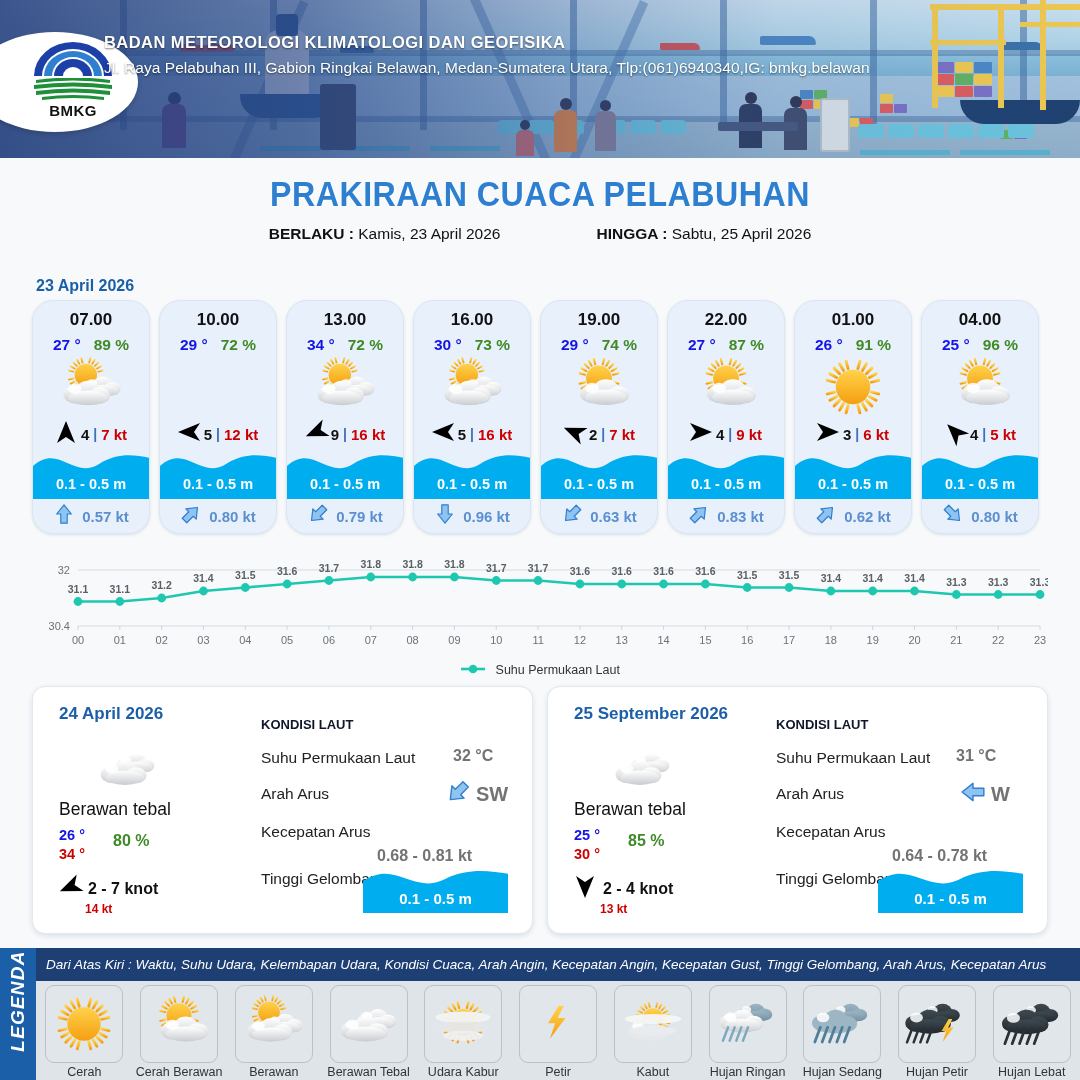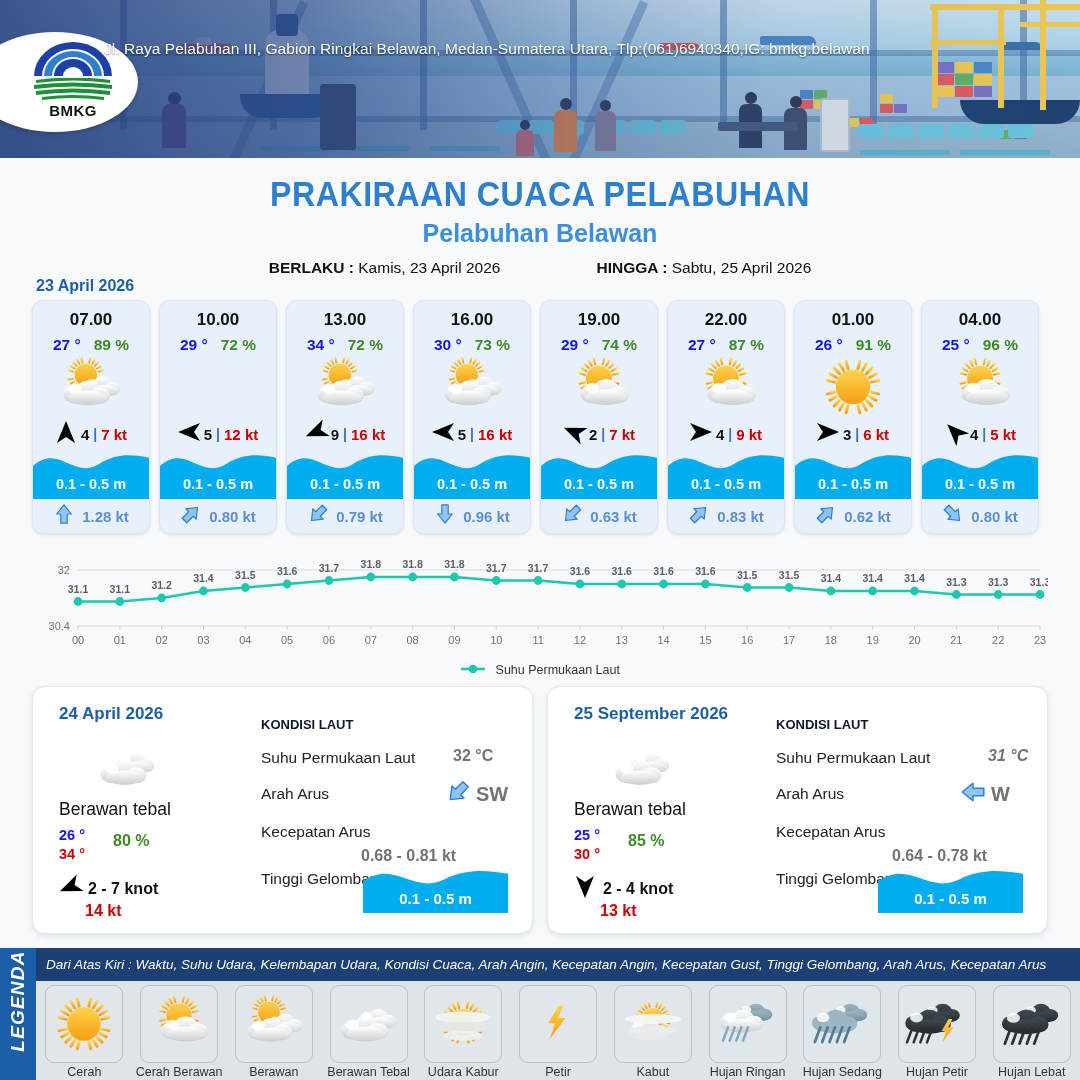--- a/index.html
+++ b/index.html
@@ -61,21 +61,21 @@
   .period b { font-weight:bold; }
   .period span.v { font-weight:normal; }
 
   
   .daylabel { position:absolute; left:36px; top:277px; font-size:16px;
               font-weight:bold; color:#1b5fa8; }
 
   
   .cards { position:absolute; left:32px; top:300px; width:1016px;
            display:flex; gap:9px; }
-  .card { width:118px; background:#e8f1fb; border-radius:11px;
+  .card { width:118px; background:#e8f1fb; border-radius:21px;
           border:1px solid #dbe6f2; position:relative; overflow:hidden;
           box-shadow:0 1px 3px rgba(40,70,110,.13); }
   .c-time { text-align:center; font-size:17px; font-weight:bold; color:#111;
             padding-top:9px; }
   .c-th { display:flex; justify-content:center; align-items:baseline; gap:13px;
           padding-top:6px; }
   .c-temp { font-size:15.5px; font-weight:bold; color:#1414e6; }
   .c-hum { font-size:15.5px; font-weight:bold; color:#3f8a27; }
   .c-icon { height:62px; display:flex; align-items:center; justify-content:center;
             margin-top:2px; }
@@ -109,21 +109,21 @@
             font-weight:bold; color:#1b5fa8; }
   .p-icon { position:absolute; left:58px; top:52px; }
   .p-cond { position:absolute; left:26px; top:112px; font-size:17.5px; color:#111; }
   .p-temps { position:absolute; left:26px; top:140px; }
   .p-tmin { font-size:14.5px; font-weight:bold; color:#1414e6; }
   .p-tmax { font-size:14.5px; font-weight:bold; color:#cc0000; margin-top:3px; }
   .p-hum { position:absolute; left:80px; top:145px; font-size:16px;
            font-weight:bold; color:#3f8a27; }
   .p-wind { position:absolute; left:26px; top:188px; display:flex;
             align-items:center; gap:7px; font-size:16px; font-weight:bold; color:#111; }
-  .p-gust { position:absolute; left:52px; top:215px; font-size:16px;
+  .p-gust { position:absolute; left:52px; top:215px; font-size:12px;
             font-weight:bold; color:#cc0000; }
   .p-sea-t { position:absolute; left:228px; top:30px; font-size:13px;
              font-weight:bold; color:#0f172a; }
   .p-row { position:absolute; font-size:15.5px; color:#222; }
   .p-val { position:absolute; font-size:16px; font-weight:bold; color:#737373; }
   .p-wave { position:absolute; left:330px; top:178px; width:145px; height:48px; }
   .p-wave .wtxt { position:absolute; left:0; right:0; bottom:6px; text-align:center;
                   font-size:15px; font-weight:bold; color:#fff; }
 
   
@@ -290,27 +290,27 @@
           <path d="M4 7 Q43 2 82 7 L82 11 Q43 6 4 11 Z" fill="#1f8f3a"></path>
           <path d="M6 13 Q43 8 80 13 L80 17 Q43 12 6 17 Z" fill="#1f8f3a"></path>
           <path d="M12 19 Q43 15 74 19 L74 22 Q43 18 12 22 Z" fill="#1f8f3a"></path>
         </svg>
       </div>
       <div class="logo-txt">BMKG</div>
     </div>
   </div>
 
   <div class="hdr-text">
+    <div class="hdr-l1">BADAN METEOROLOGI KLIMATOLOGI DAN GEOFISIKA</div>
     <div class="hdr-l3">Jl. Raya Pelabuhan III, Gabion Ringkai Belawan, Medan-Sumatera Utara, Tlp:(061)6940340,IG: bmkg.belawan</div>
   </div>
 </div>
 
 <div class="titlebar">
   <div class="t1">PRAKIRAAN CUACA PELABUHAN</div>
-  <div class="t2">Pelabuhan Belawan</div>
   <div class="period">
     <div>
       <b>BERLAKU :</b>
       <span class="v">Kamis, 23 April 2026</span>
     </div>
     <div>
       <b>HINGGA :</b>
       <span class="v">Sabtu, 25 April 2026</span>
     </div>
   </div>
@@ -399,21 +399,21 @@
     <path d="M0 17 C 25.96 -6, 40.120000000000005 31, 66.08000000000001 15
              C 87.32 2, 103.84 7.000000000000001, 118 9
              L 118 50 L 0 50 Z" fill="#00aeef"></path>
         </svg>
       <div class="wtxt">0.1 - 0.5 m</div>
     </div>
     <div class="c-cur">
       <span><svg width="22" height="22" viewBox="0 0 24 24" style="transform:rotate(0deg)">
     <polygon points="12,2 20,12 15.5,12 15.5,22 8.5,22 8.5,12 4,12" fill="#8fc4f0" stroke="#2f7fd1" stroke-width="1.3" stroke-linejoin="round"></polygon>
           </svg></span>
-      <span class="cv">1.28 kt</span>
+      <span class="cv">0.57 kt</span>
     </div>
     </div>
     <div class="card">
     <div class="c-time">10.00</div>
     <div class="c-th">
       <span class="c-temp">29 °</span>
       <span class="c-hum">72 %</span>
     </div>
     <div class="c-icon">
         <svg width="76" height="62" viewBox="0 0 80 72">
@@ -1137,21 +1137,21 @@
     <div class="p-row" style="left:228px; top:62px;">Suhu Permukaan Laut</div>
     <div class="p-val" style="left:420px; top:60px;">32 °C</div>
     <div class="p-row" style="left:228px; top:98px;">Arah Arus</div>
     <div style="position:absolute; left:412px; top:92px; display:flex; align-items:center; gap:5px;">
       <span><svg width="26" height="26" viewBox="0 0 24 24" style="transform:rotate(225deg)">
     <polygon points="12,2 20,12 15.5,12 15.5,22 8.5,22 8.5,12 4,12" fill="#8fc4f0" stroke="#2f7fd1" stroke-width="1.3" stroke-linejoin="round"></polygon>
           </svg></span>
       <span class="p-val" style="position:static; font-size:20px;">SW</span>
     </div>
     <div class="p-row" style="left:228px; top:136px;">Kecepatan Arus</div>
-    <div class="p-val" style="left:328px; top:160px;">0.68 - 0.81 kt</div>
+    <div class="p-val" style="left:344px; top:160px;">0.68 - 0.81 kt</div>
     <div class="p-row" style="left:228px; top:183px;">Tinggi Gelombang</div>
     <div class="p-wave">
       <svg width="145" height="48" viewBox="0 0 145 48">
     <path d="M0 16.32 C 31.9 -5.76, 49.300000000000004 29.759999999999998, 81.2 14.399999999999999
              C 107.3 1.92, 127.6 6.720000000000001, 145 8.64
              L 145 48 L 0 48 Z" fill="#00aeef"></path>
         </svg>
       <div class="wtxt">0.1 - 0.5 m</div>
     </div>
     </div>
@@ -1200,21 +1200,21 @@
     <div class="p-wind">
       <span><svg width="22" height="24" viewBox="0 0 22 24" style="transform:rotate(180deg)">
     <polygon points="11,1 20,23 11,17 2,23" fill="#000"></polygon>
           </svg></span>
       <span>2  - 4 knot</span>
     </div>
     <div class="p-gust">13 kt</div>
 
     <div class="p-sea-t">KONDISI LAUT</div>
     <div class="p-row" style="left:228px; top:62px;">Suhu Permukaan Laut</div>
-    <div class="p-val" style="left:440px; top:60px;font-style:italic;">31 °C</div>
+    <div class="p-val" style="left:408px; top:60px;">31 °C</div>
     <div class="p-row" style="left:228px; top:98px;">Arah Arus</div>
     <div style="position:absolute; left:412px; top:92px; display:flex; align-items:center; gap:5px;">
       <span><svg width="26" height="26" viewBox="0 0 24 24" style="transform:rotate(270deg)">
     <polygon points="12,2 20,12 15.5,12 15.5,22 8.5,22 8.5,12 4,12" fill="#8fc4f0" stroke="#2f7fd1" stroke-width="1.3" stroke-linejoin="round"></polygon>
           </svg></span>
       <span class="p-val" style="position:static; font-size:20px;">W</span>
     </div>
     <div class="p-row" style="left:228px; top:136px;">Kecepatan Arus</div>
     <div class="p-val" style="left:344px; top:160px;">0.64  - 0.78 kt</div>
     <div class="p-row" style="left:228px; top:183px;">Tinggi Gelombang</div>

